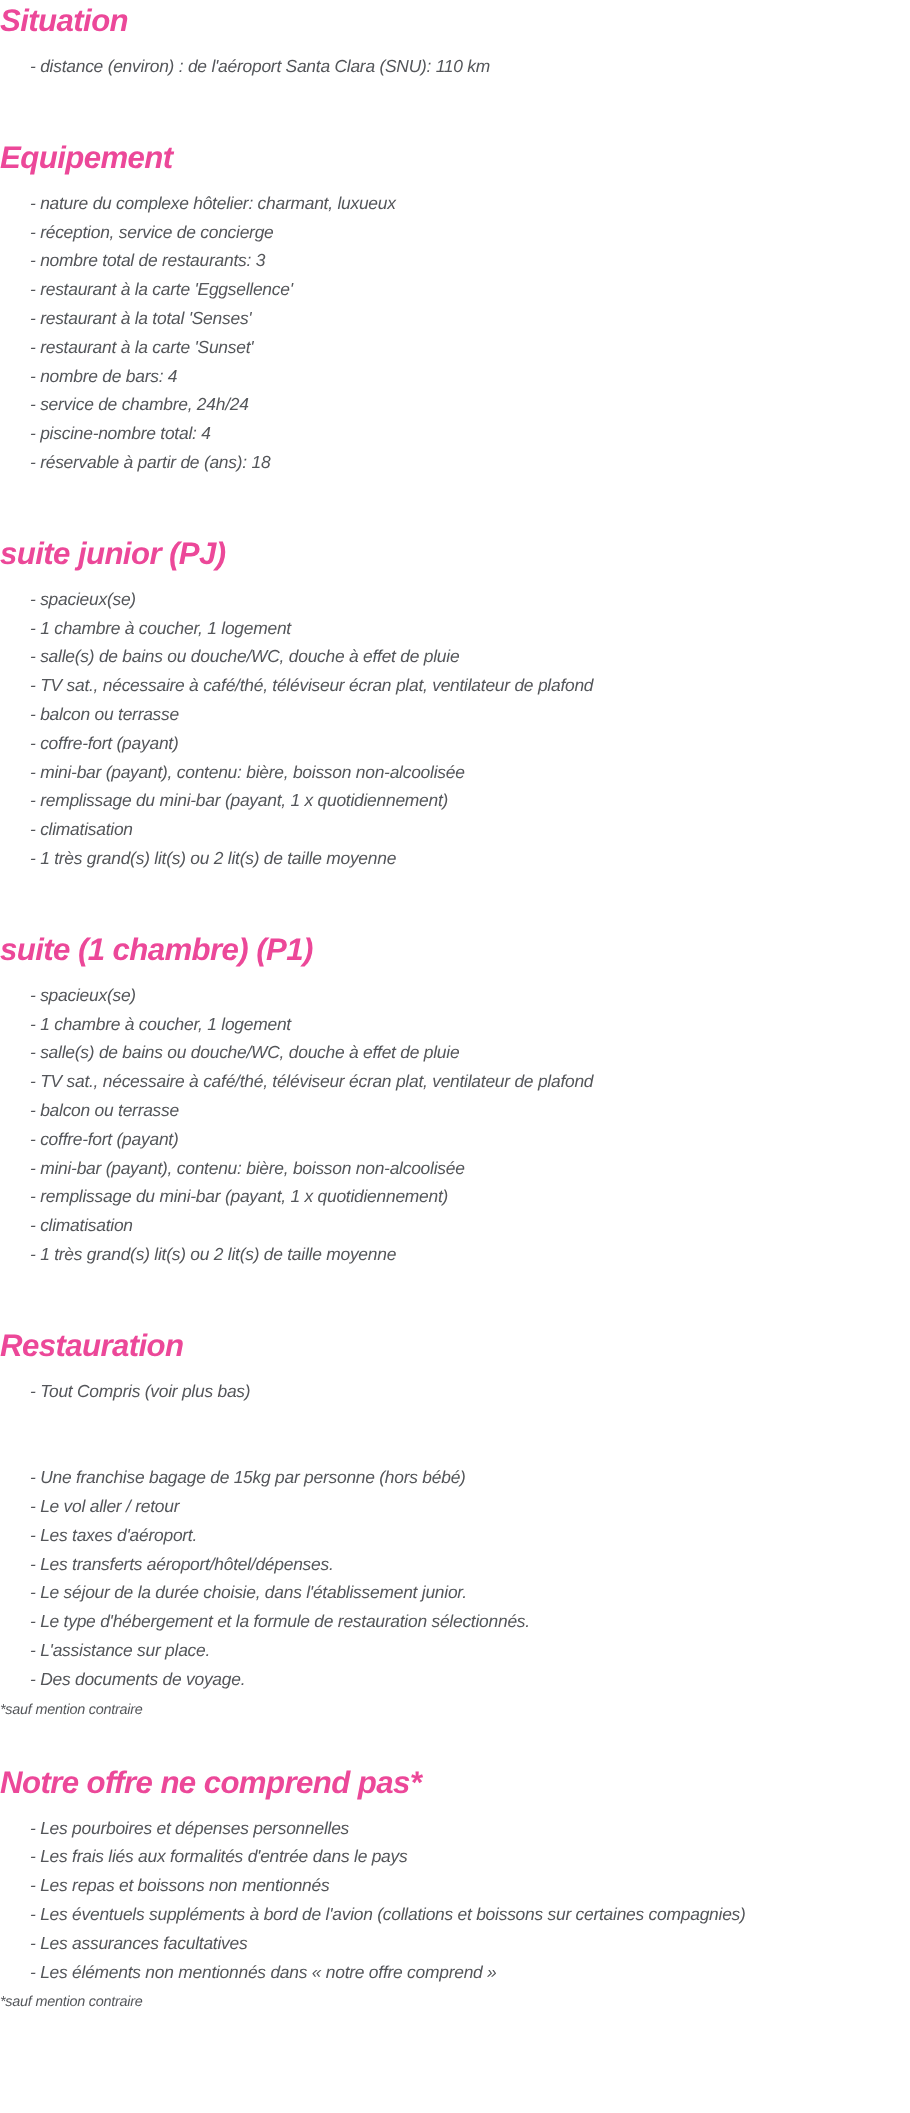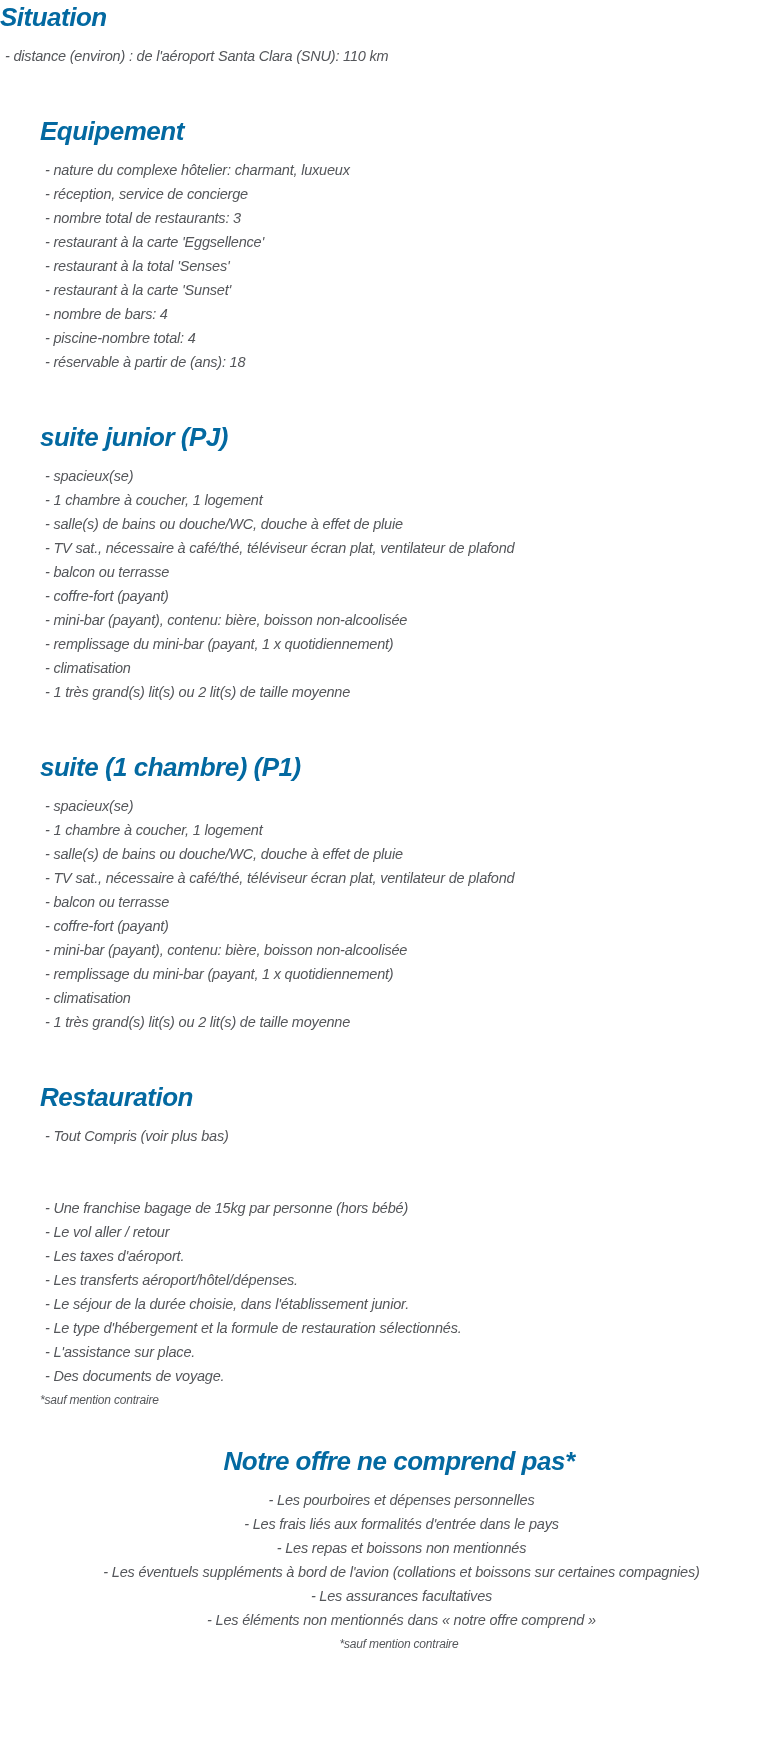--- a/index.html
+++ b/index.html
@@ -11,41 +11,42 @@
   body {
     width: 758px;
     min-height: 1761px;
     font-family: "Liberation Sans", "DejaVu Sans", sans-serif;
     font-style: italic;
     color: #54565a;
     padding: 2px 0 10px 0;
     overflow-x: hidden;
   }
   .sec { margin: 0; }
-  .sec + .sec { margin-top: 48px; padding-left: 40px; }
-  .sec.tight { margin-top: 34px; text-align: center; }
+  .sec + .sec { margin-top: 48px; }
+  .sec.tight { margin-top: 34px; }
   .sec h2 {
     font-size: 26px;
     line-height: 30px;
     font-weight: 700;
     font-style: italic;
     letter-spacing: -0.5px;
     margin: 0 0 12px 0;
-    color: #0369a1;
+    color: #ec4899;
   }
   .sec ul {
     list-style: none;
     margin: 0;
     padding: 0 0 0 5px;
   }
   .sec li {
     font-size: 14.5px;
     line-height: 24px;
     letter-spacing: -0.2px;
     white-space: nowrap;
+    margin-left: 20px;
   }
   .footnote {
     font-size: 12px;
     line-height: 24px;
     letter-spacing: -0.2px;
     margin: 0;
     padding: 0;
   }
 </style>
 </head>
@@ -61,20 +62,21 @@
 <section class="sec">
   <h2>Equipement</h2>
   <ul>
     <li>- nature du complexe hôtelier: charmant, luxueux</li>
     <li>- réception, service de concierge</li>
     <li>- nombre total de restaurants: 3</li>
     <li>- restaurant à la carte 'Eggsellence'</li>
     <li>- restaurant à la total 'Senses'</li>
     <li>- restaurant à la carte 'Sunset'</li>
     <li>- nombre de bars: 4</li>
+    <li>- service de chambre, 24h/24</li>
     <li>- piscine-nombre total: 4</li>
     <li>- réservable à partir de (ans): 18</li>
   </ul>
 </section>
 
 <section class="sec">
   <h2>suite junior (PJ)</h2>
   <ul>
     <li>- spacieux(se)</li>
     <li>- 1 chambre à coucher, 1 logement</li>

